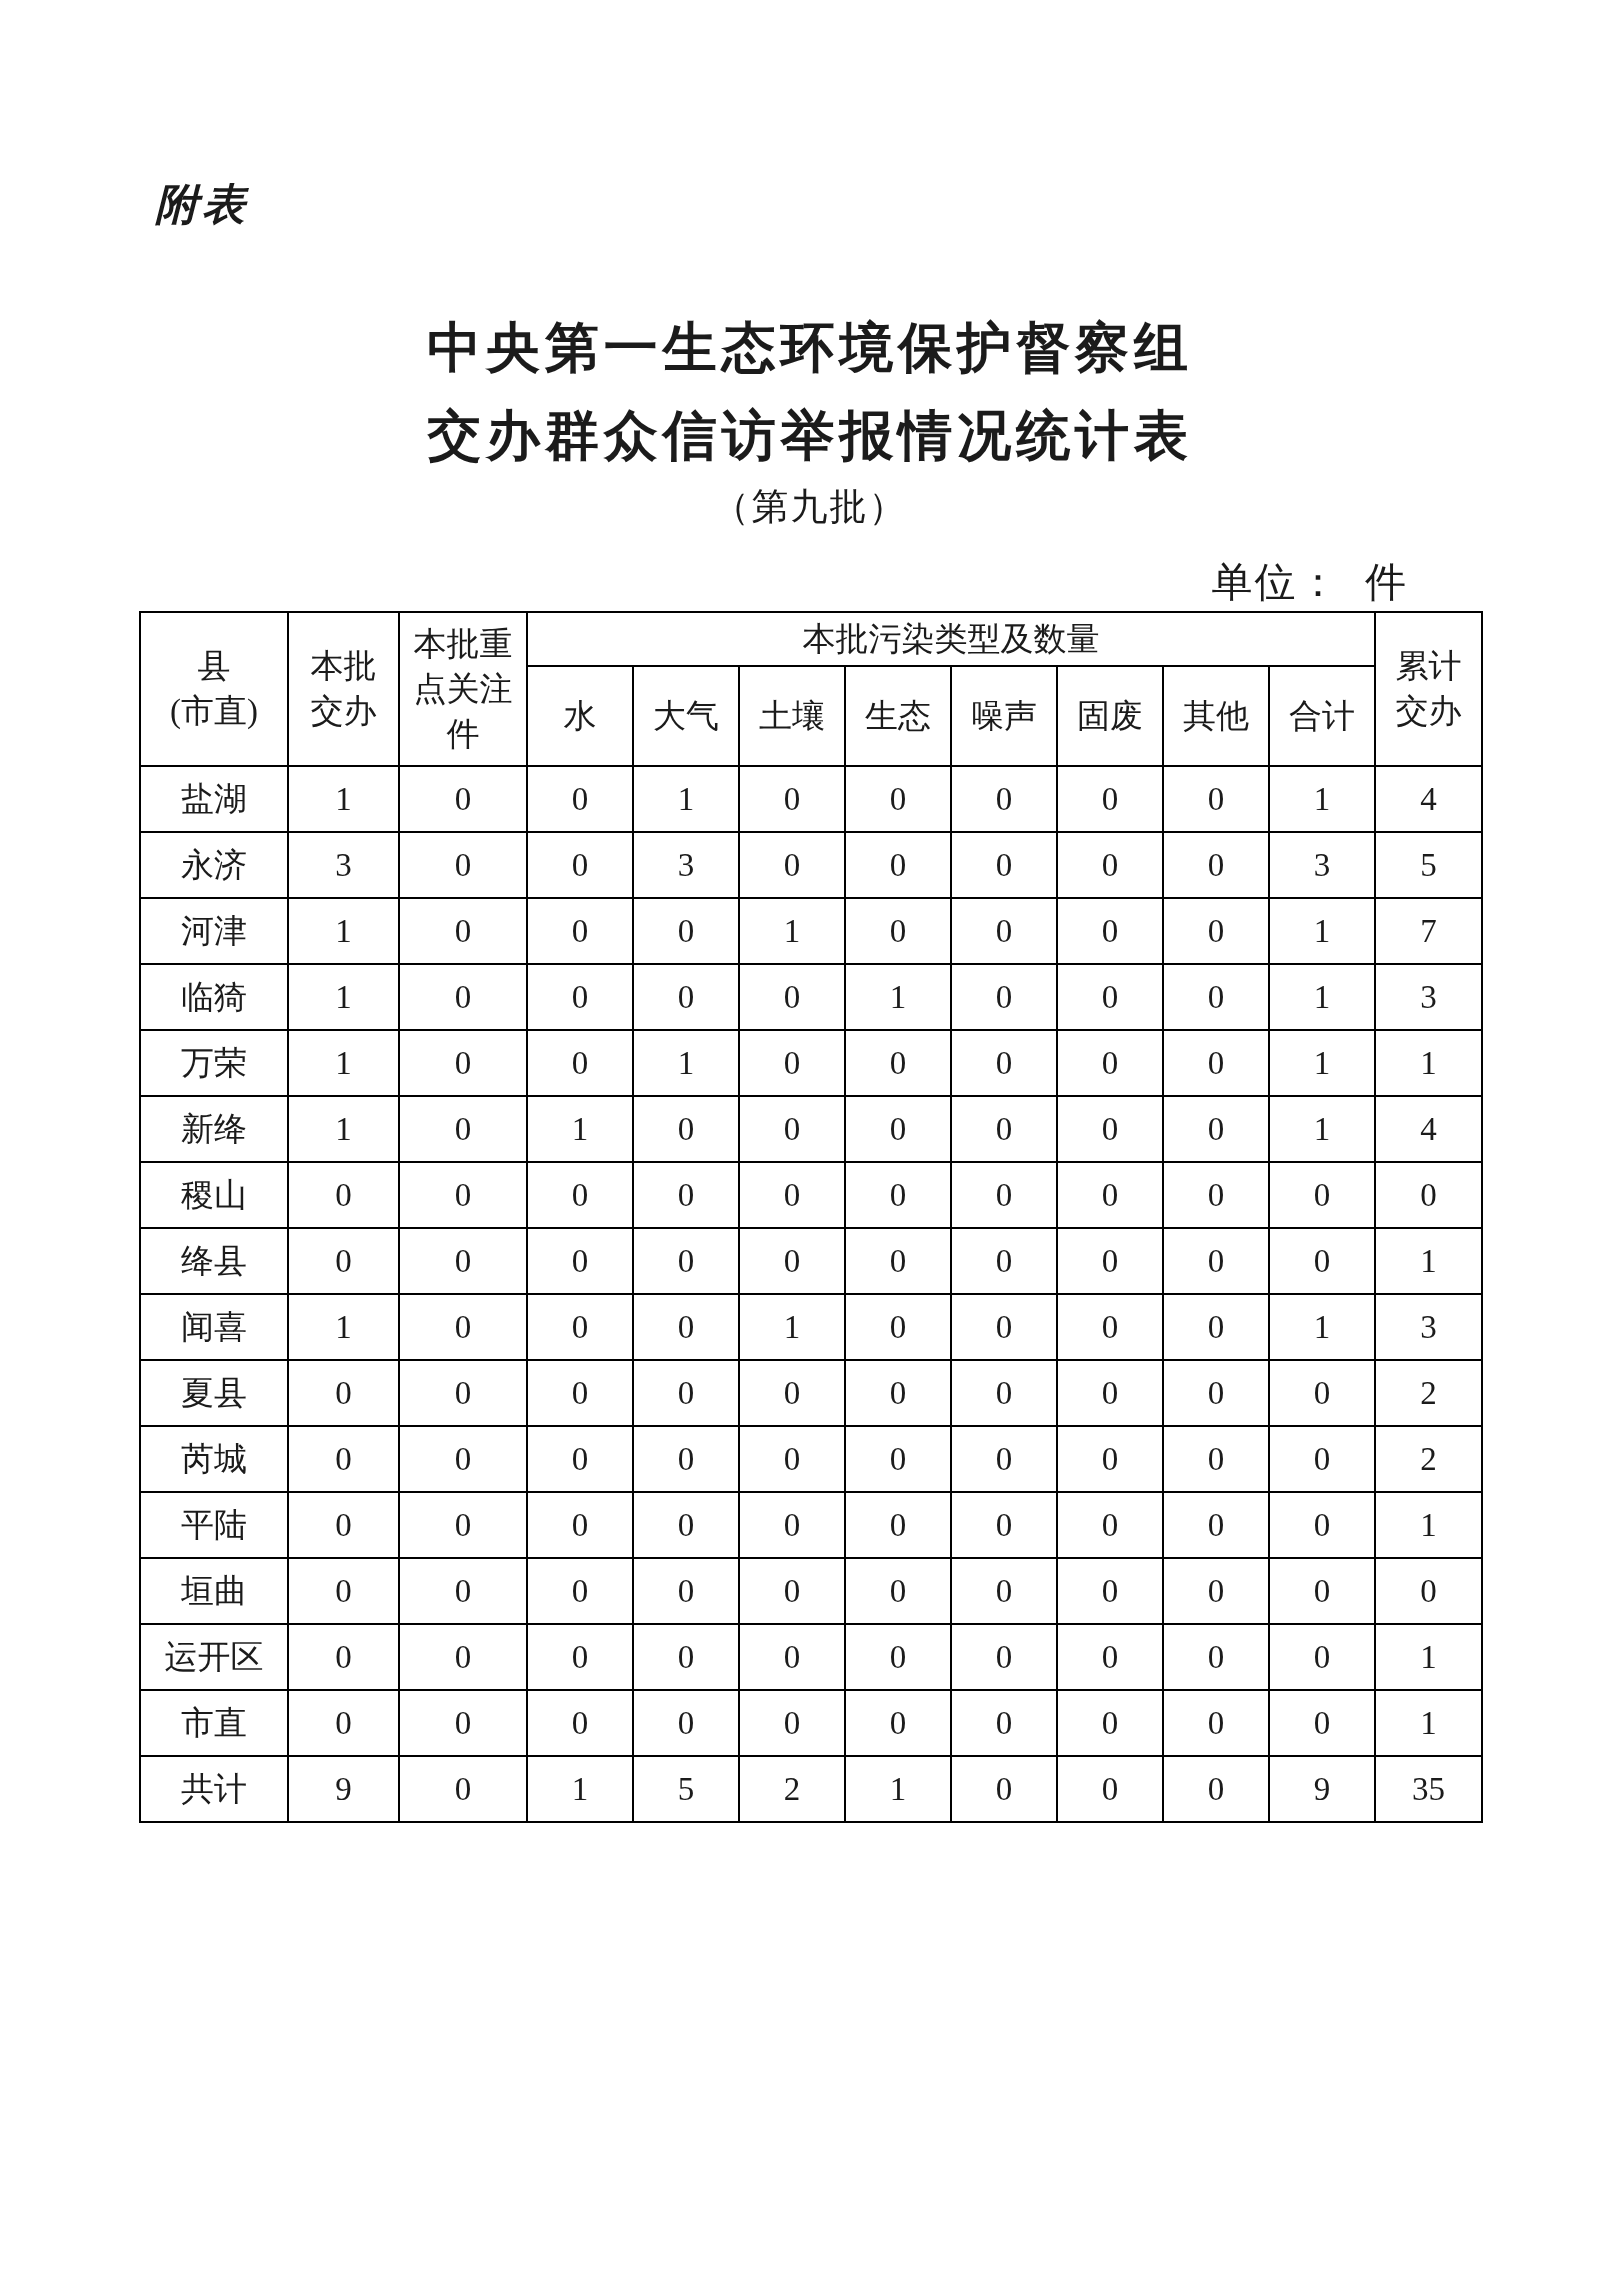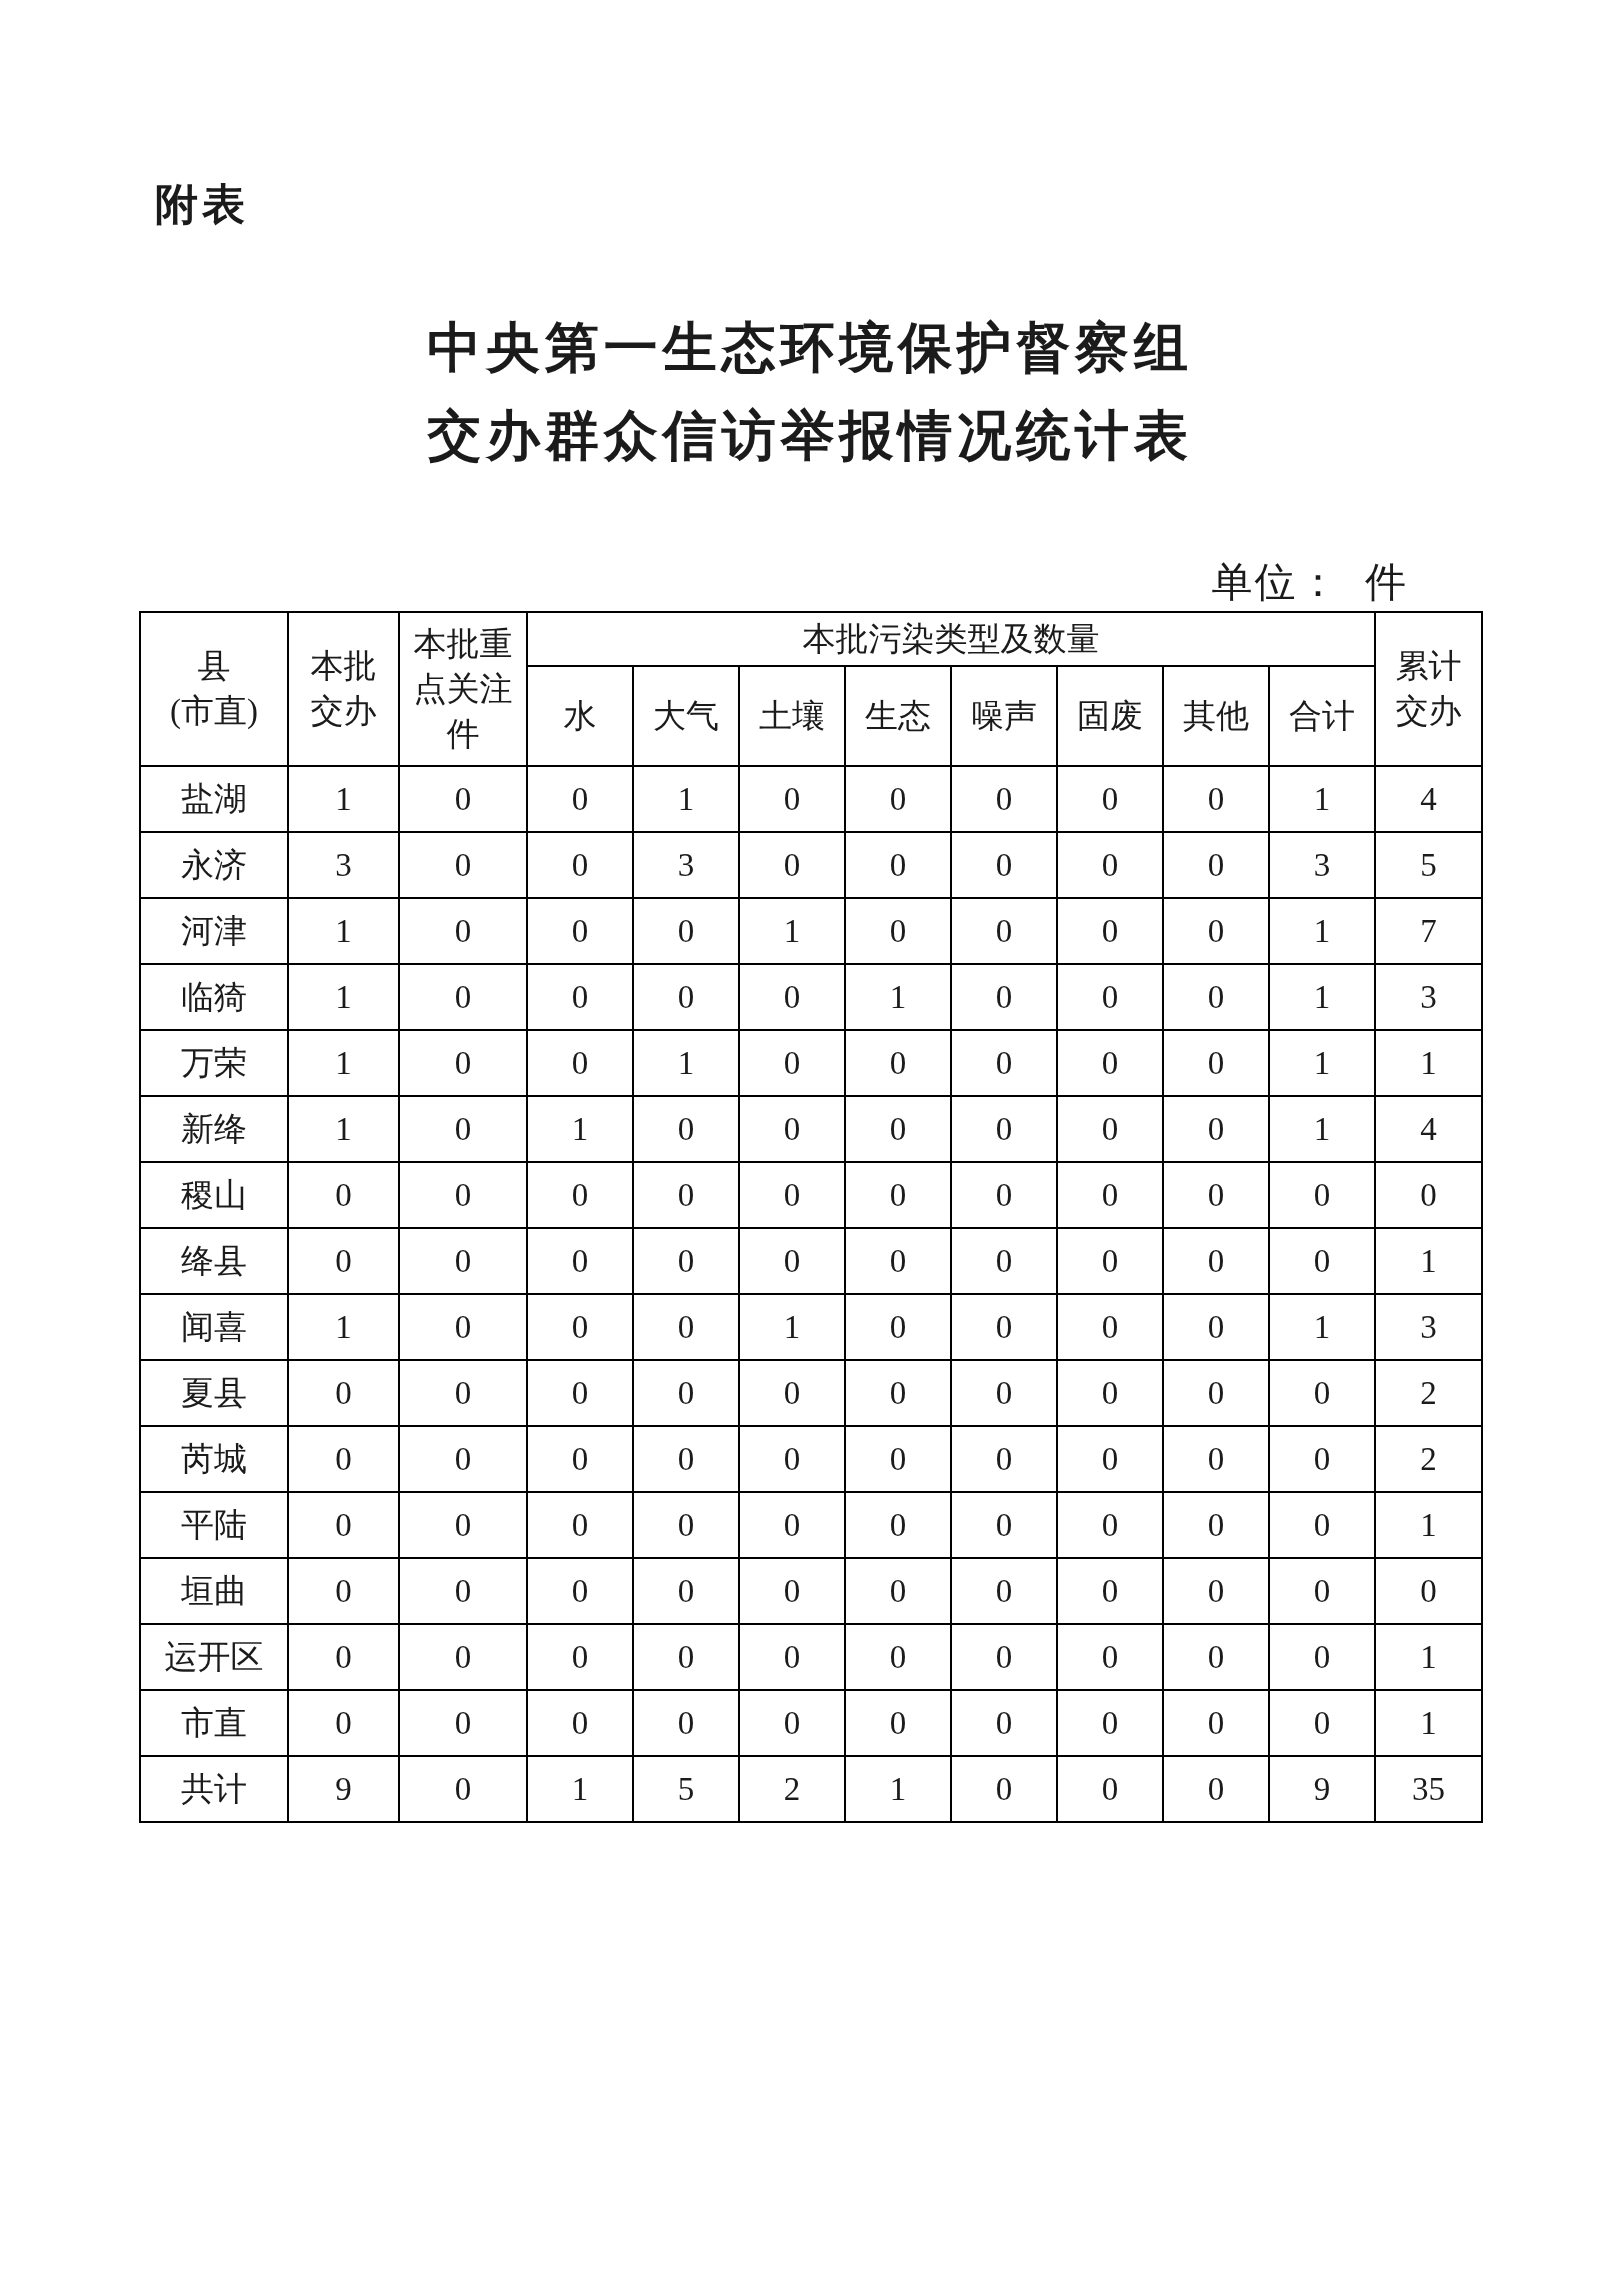--- a/index.html
+++ b/index.html
@@ -14,20 +14,21 @@
     overflow: hidden;
   }
   .appendix-label {
     position: absolute;
     left: 155px;
     top: 176px;
     font-size: 43px;
     font-weight: bold;
     font-family: "Liberation Sans", sans-serif;
     letter-spacing: 3.9px;
+    font-style: italic;
   }
   .doc-title {
     position: absolute;
     left: 0;
     top: 304px;
     width: 100%;
     text-align: center;
     font-size: 54px;
     font-weight: bold;
     line-height: 88px;
@@ -81,20 +82,21 @@
 
 <div class="page">
 
   <div class="appendix-label">附表</div>
 
   <div class="doc-title">
     <div>中央第一生态环境保护督察组</div>
     <div>交办群众信访举报情况统计表</div>
   </div>
 
+  <div class="doc-subtitle">（第九批）</div>
 
   <div class="unit-label">单位：  件</div>
 
   <table class="stats">
     <colgroup>
       <col style="width:148px">
       <col style="width:111px">
       <col style="width:128px">
       <col style="width:106px">
       <col style="width:106px">

